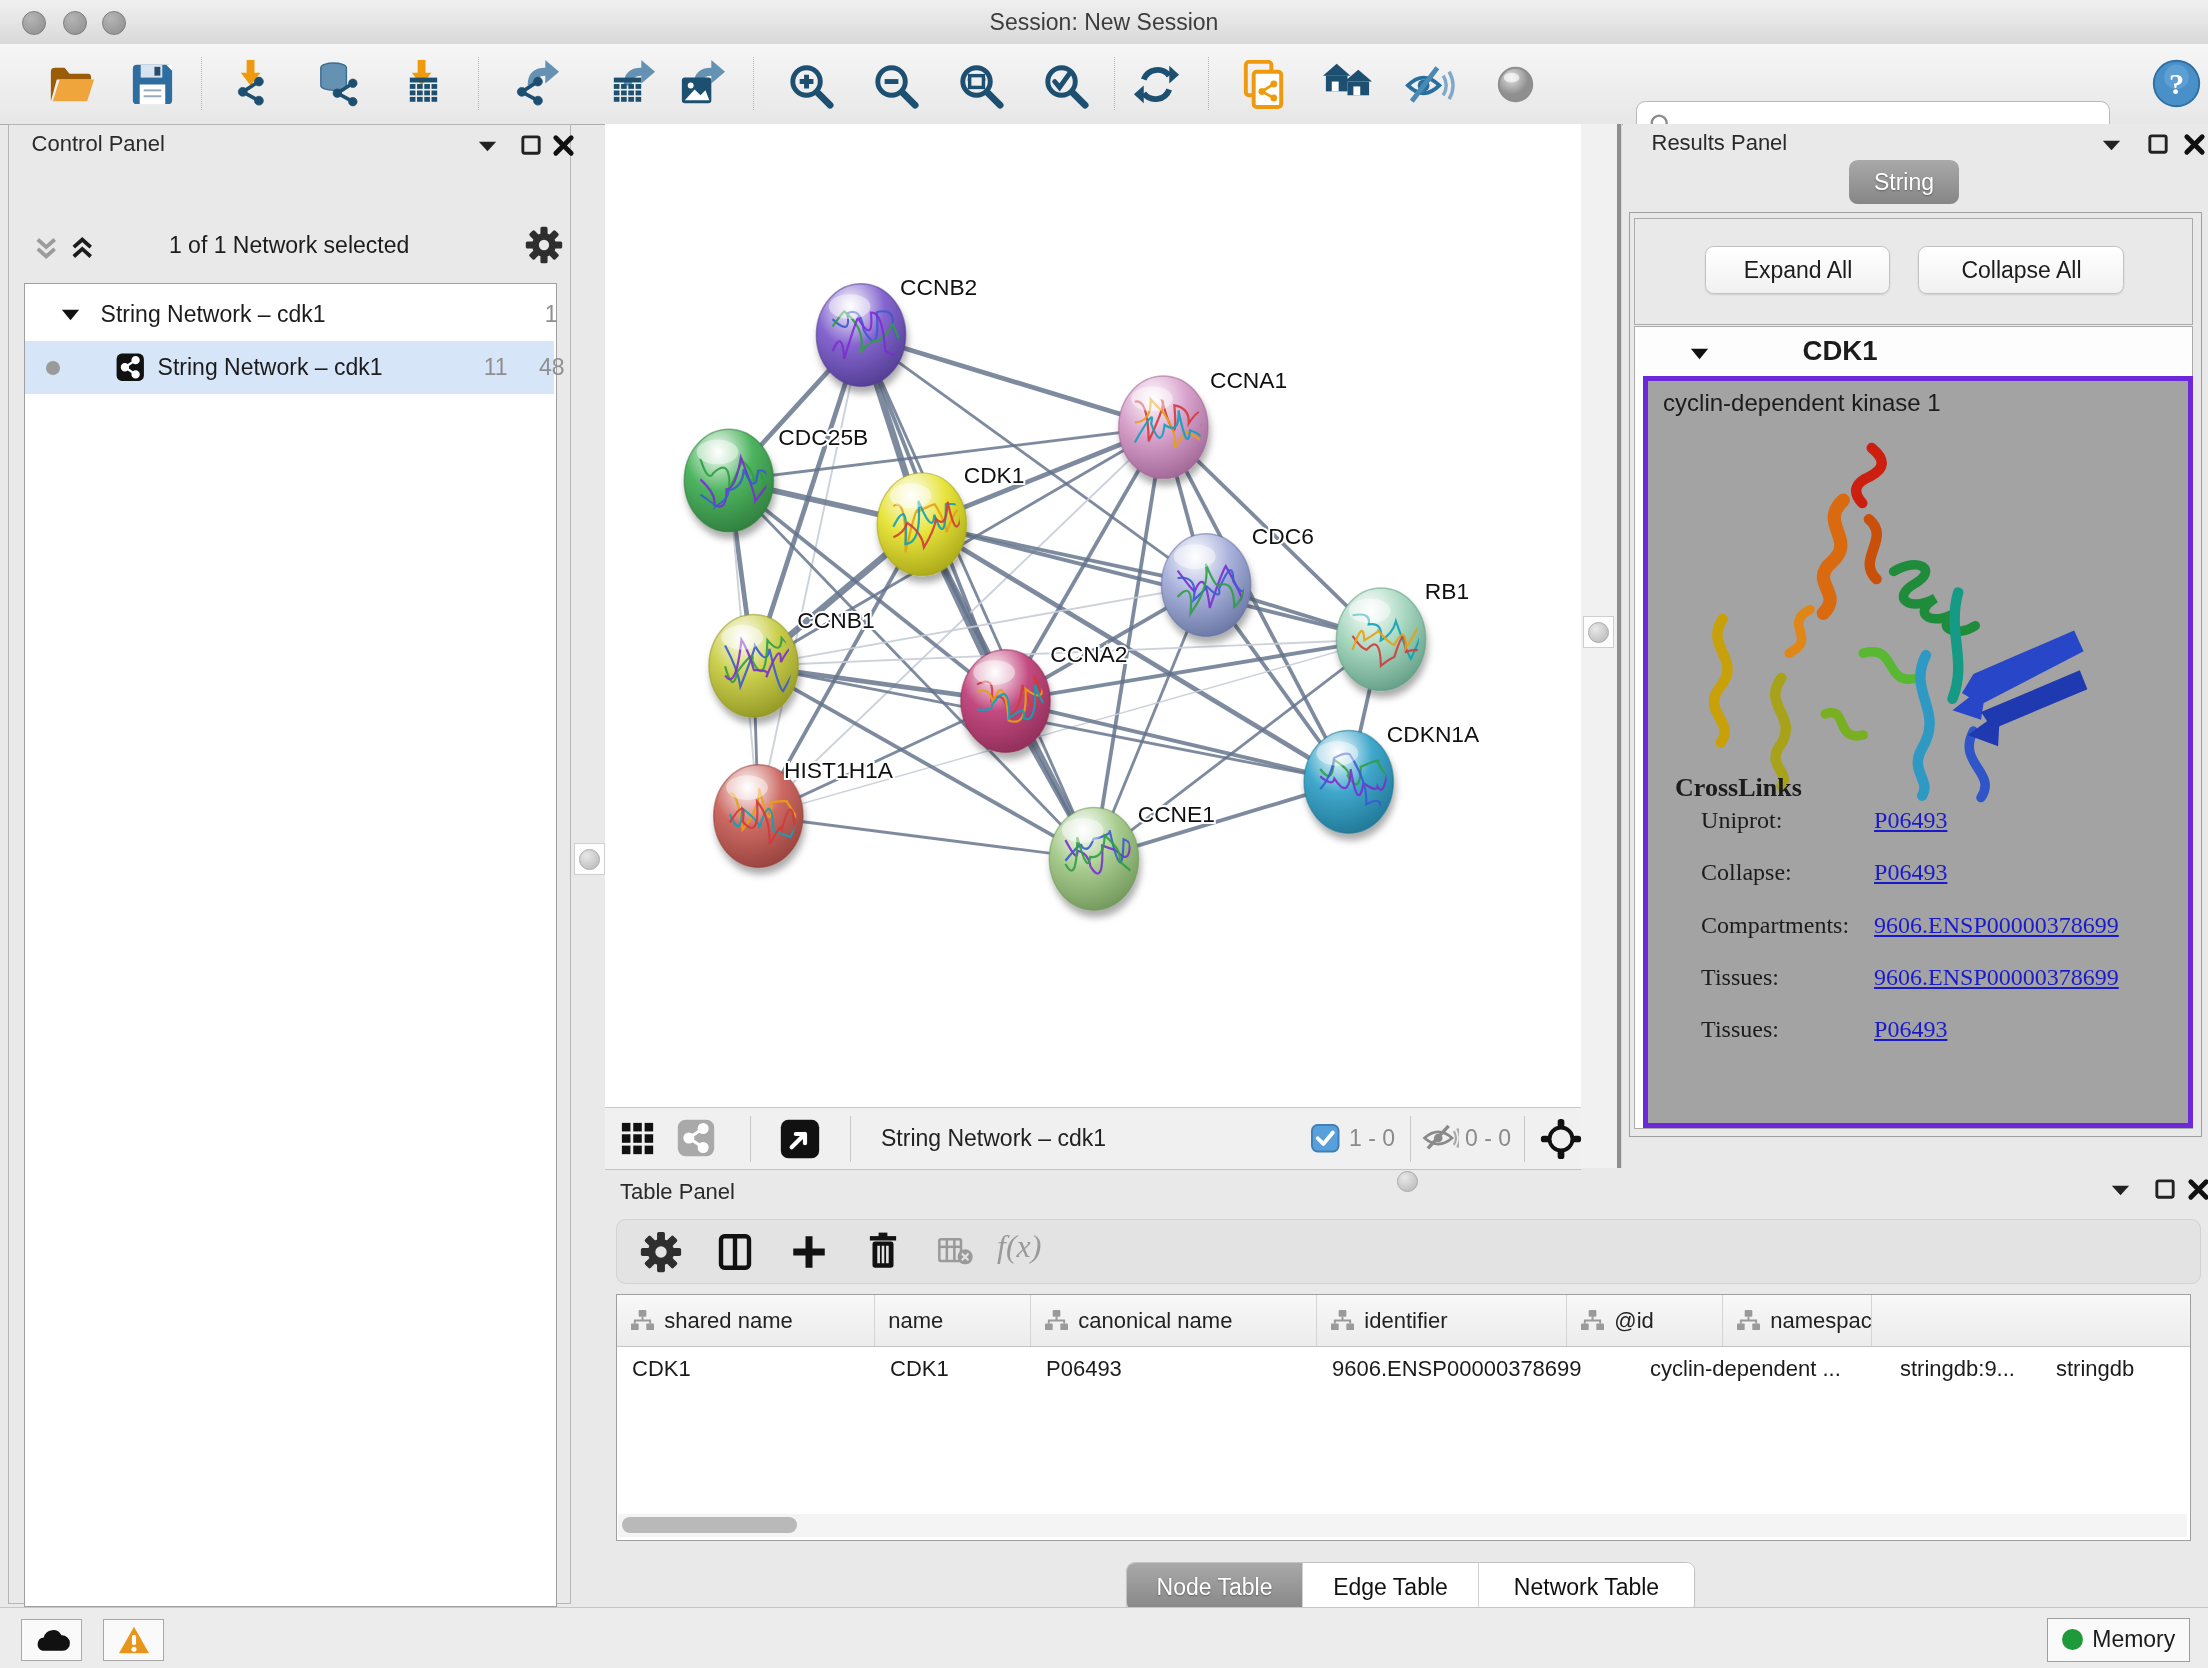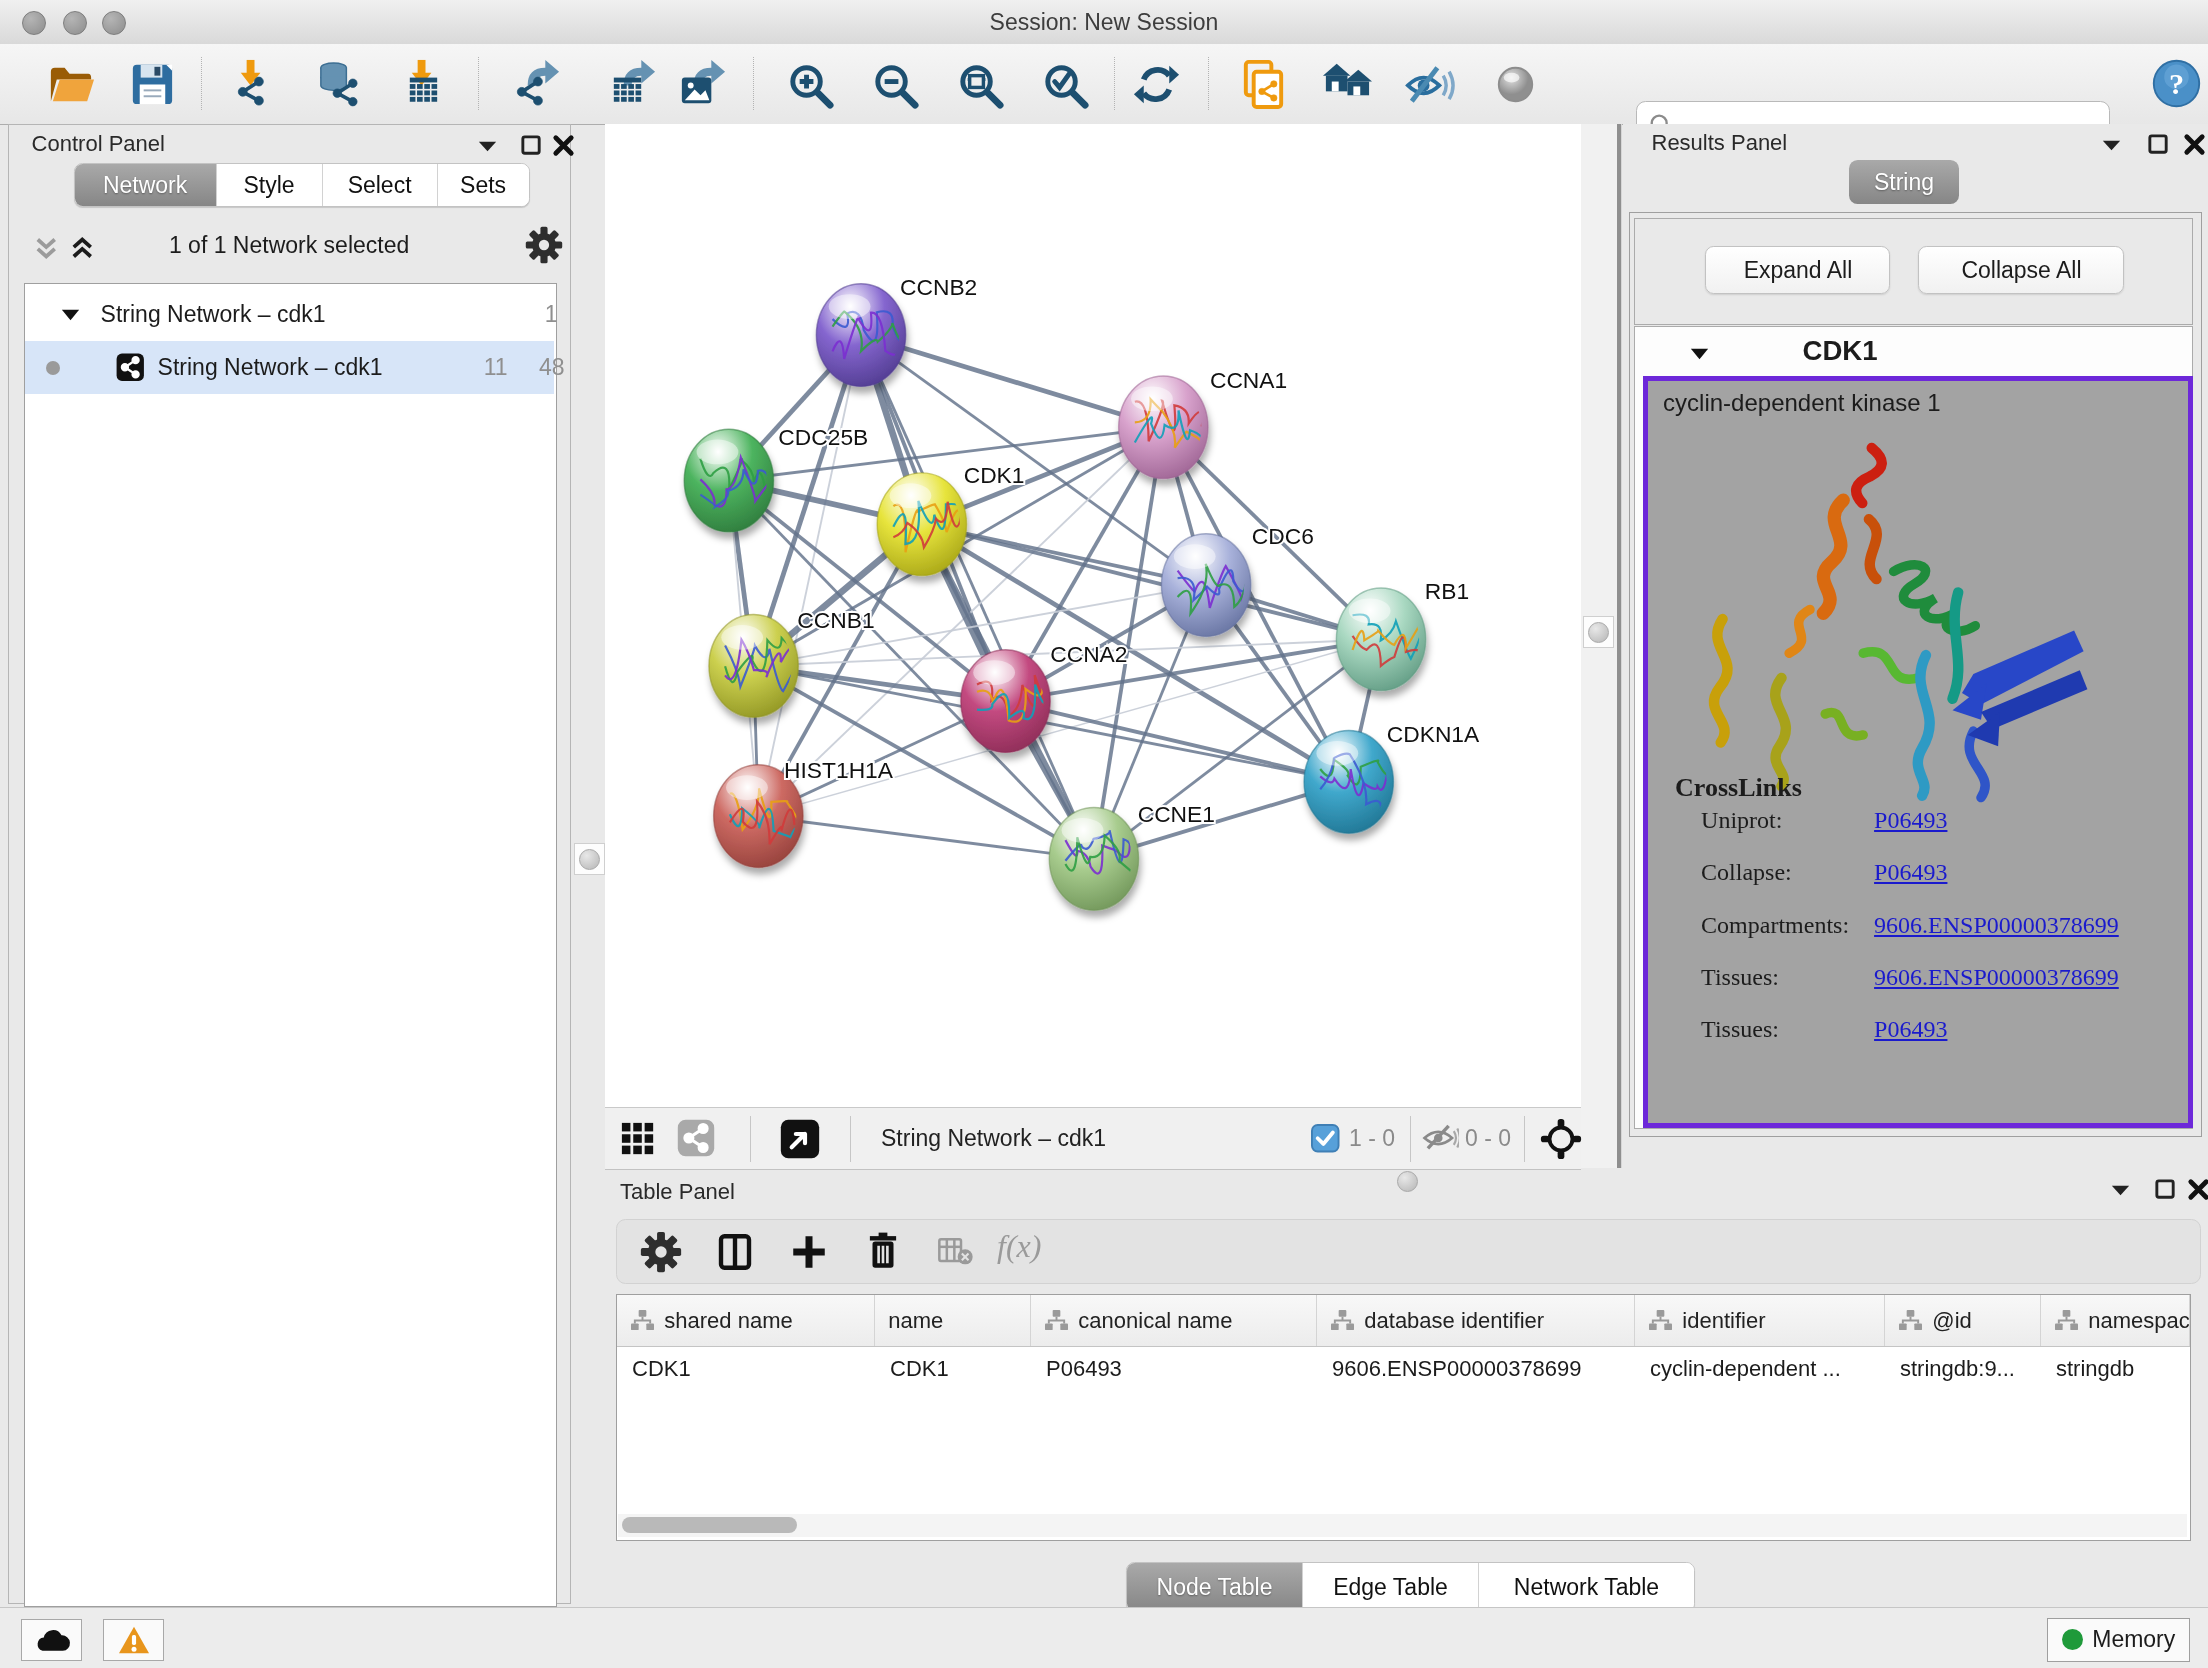--- a/index.html
+++ b/index.html
@@ -312,26 +312,20 @@
   <span class="abs win-ctl" style="left:510px;top:7.6px">
       <svg width="25" height="25" viewBox="0 0 26 26">
         <rect x="4" y="4" width="17" height="17" fill="none" stroke="#222" stroke-width="3" rx="2"></rect>
       </svg>
     </span>
   <span class="abs win-ctl" style="left:542px;top:7.6px">
       <svg width="25" height="25" viewBox="0 0 26 26">
         <path d="M5 5 L21 21 M21 5 L5 21" stroke="#111" stroke-width="5" stroke-linecap="round"></path>
       </svg>
     </span>
-  <div class="abs seg" id="cp-tabs" style="left:65px;top:38px;height:42px">
-      <div class="tab active" style="width: 141px;">Network</div>
-      <div class="tab" style="width: 105px;">Style</div>
-      <div class="tab" style="width: 114px;">Select</div>
-      <div class="tab" style="width: 91px;">Sets</div>
-    </div>
 
   <span class="abs" style="left:23px;top:107px">
     <svg width="28.5" height="32" viewBox="0 0 30 34">
         <g fill="none" stroke="#9b9b9b" stroke-width="4">
           <polyline points="6,8 15,16 24,8"></polyline>
           <polyline points="6,18 15,26 24,18"></polyline>
         </g>
       </svg>
     </span>
   <span class="abs" style="left:59px;top:107px">
@@ -888,33 +882,20 @@
           <svg width="25" height="23" viewBox="0 0 26 24">
             <g fill="#9a9a9a">
               <rect x="9" y="1" width="8" height="7" rx="1"></rect>
               <rect x="1" y="15" width="8" height="7" rx="1"></rect>
               <rect x="17" y="15" width="8" height="7" rx="1"></rect>
               <path d="M13 8 v4 M5 15 v-3 h16 v3" stroke="#9a9a9a" stroke-width="2" fill="none"></path>
             </g>
           </svg>
         </span>
         <span>canonical name</span>
-      </div>
-      <div class="th" style="width:318px">
-        <span>
-          <svg width="25" height="23" viewBox="0 0 26 24">
-            <g fill="#9a9a9a">
-              <rect x="9" y="1" width="8" height="7" rx="1"></rect>
-              <rect x="1" y="15" width="8" height="7" rx="1"></rect>
-              <rect x="17" y="15" width="8" height="7" rx="1"></rect>
-              <path d="M13 8 v4 M5 15 v-3 h16 v3" stroke="#9a9a9a" stroke-width="2" fill="none"></path>
-            </g>
-          </svg>
-        </span>
-        <span>database identifier</span>
       </div>
       <div class="th" style="width:250px">
         <span>
           <svg width="25" height="23" viewBox="0 0 26 24">
             <g fill="#9a9a9a">
               <rect x="9" y="1" width="8" height="7" rx="1"></rect>
               <rect x="1" y="15" width="8" height="7" rx="1"></rect>
               <rect x="17" y="15" width="8" height="7" rx="1"></rect>
               <path d="M13 8 v4 M5 15 v-3 h16 v3" stroke="#9a9a9a" stroke-width="2" fill="none"></path>
             </g>

